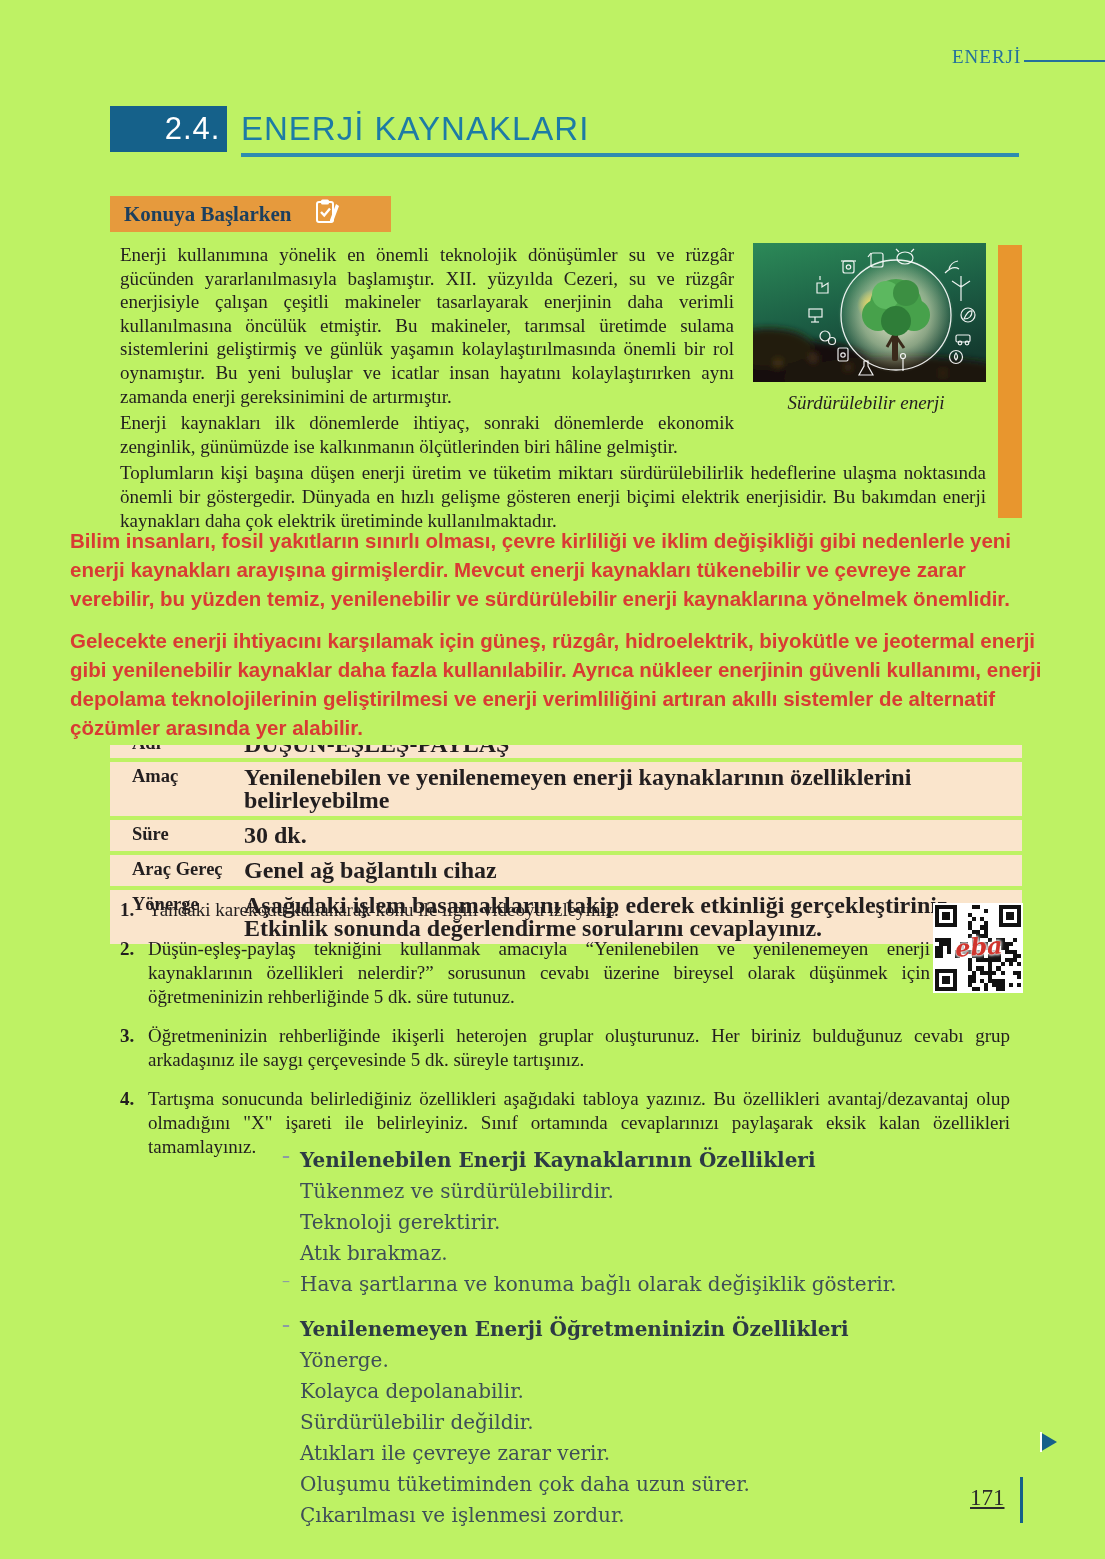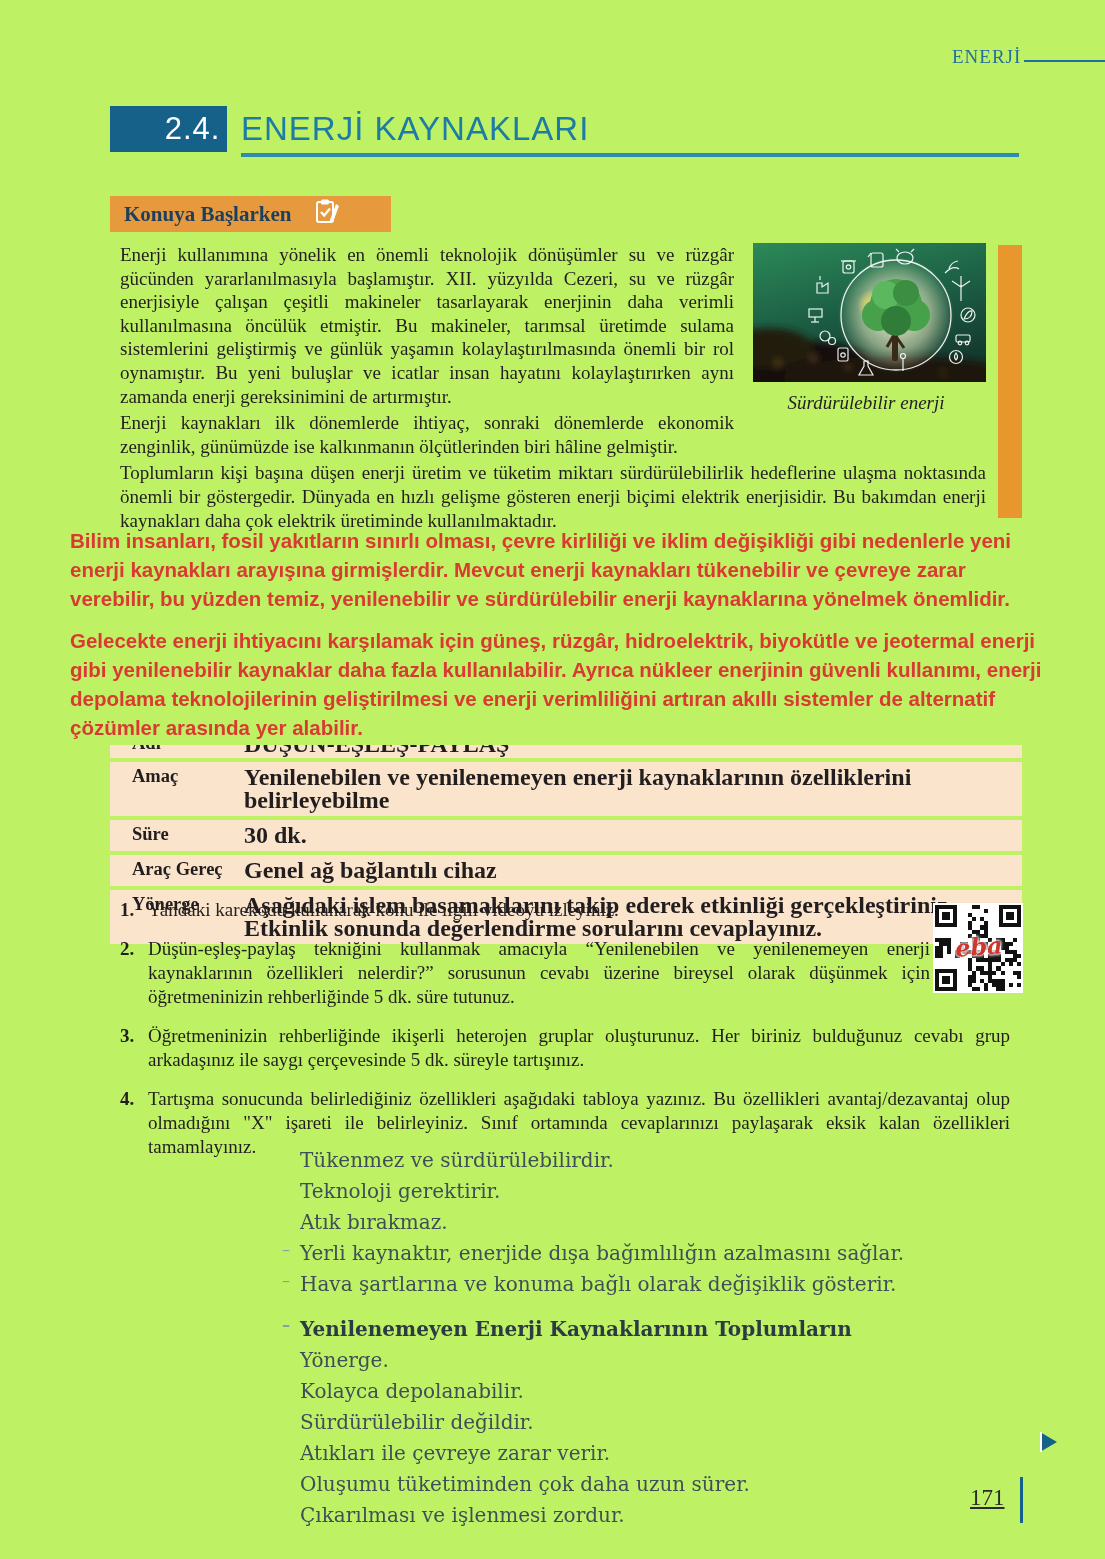--- a/index.html
+++ b/index.html
@@ -717,26 +717,26 @@
         <div></div>
         <div></div>
       </div>
     <div class="finder f-tl"></div>
     <div class="finder f-tr"></div>
     <div class="finder f-bl"></div>
     <span class="qr-label">eba</span>
   </div>
 
   <div class="answers">
+    <div class="ans-title dash">Yenilenebilen Enerji Kaynaklarının Özellikleri</div>
     <div>Tükenmez ve sürdürülebilirdir.</div>
     <div>Teknoloji gerektirir.</div>
     <div>Atık bırakmaz.</div>
-    <div class="dash">Yerli kaynaktır, enerjide dışa bağımlılığın azalmasını sağlar.</div>
     <div class="dash">Hava şartlarına ve konuma bağlı olarak değişiklik gösterir.</div>
-    <div class="ans-title dash group-2">Yenilenemeyen Enerji Kaynaklarının Toplumların</div>
+    <div class="ans-title dash group-2">Yenilenemeyen Enerji Öğretmeninizin Özellikleri</div>
     <div>Yönerge.</div>
     <div>Kolayca depolanabilir.</div>
     <div>Sürdürülebilir değildir.</div>
     <div>Atıkları ile çevreye zarar verir.</div>
     <div>Oluşumu tüketiminden çok daha uzun sürer.</div>
     <div>Çıkarılması ve işlenmesi zordur.</div>
   </div>
 
   <div class="next-arrow"></div>
   <span class="page-number">171</span>

